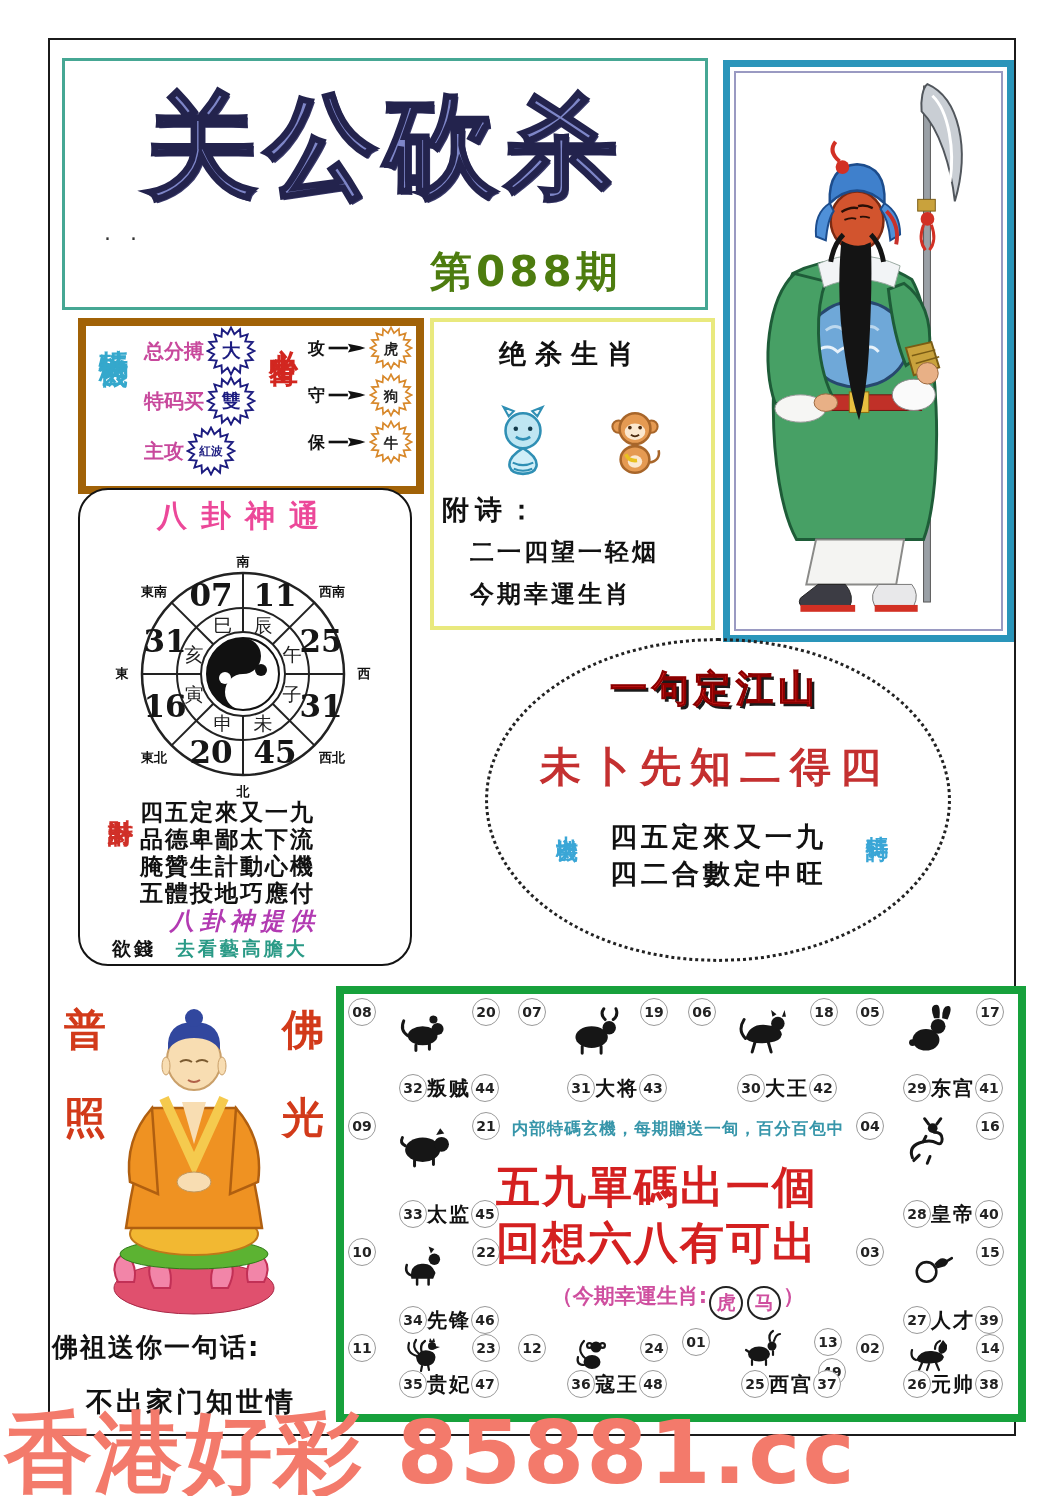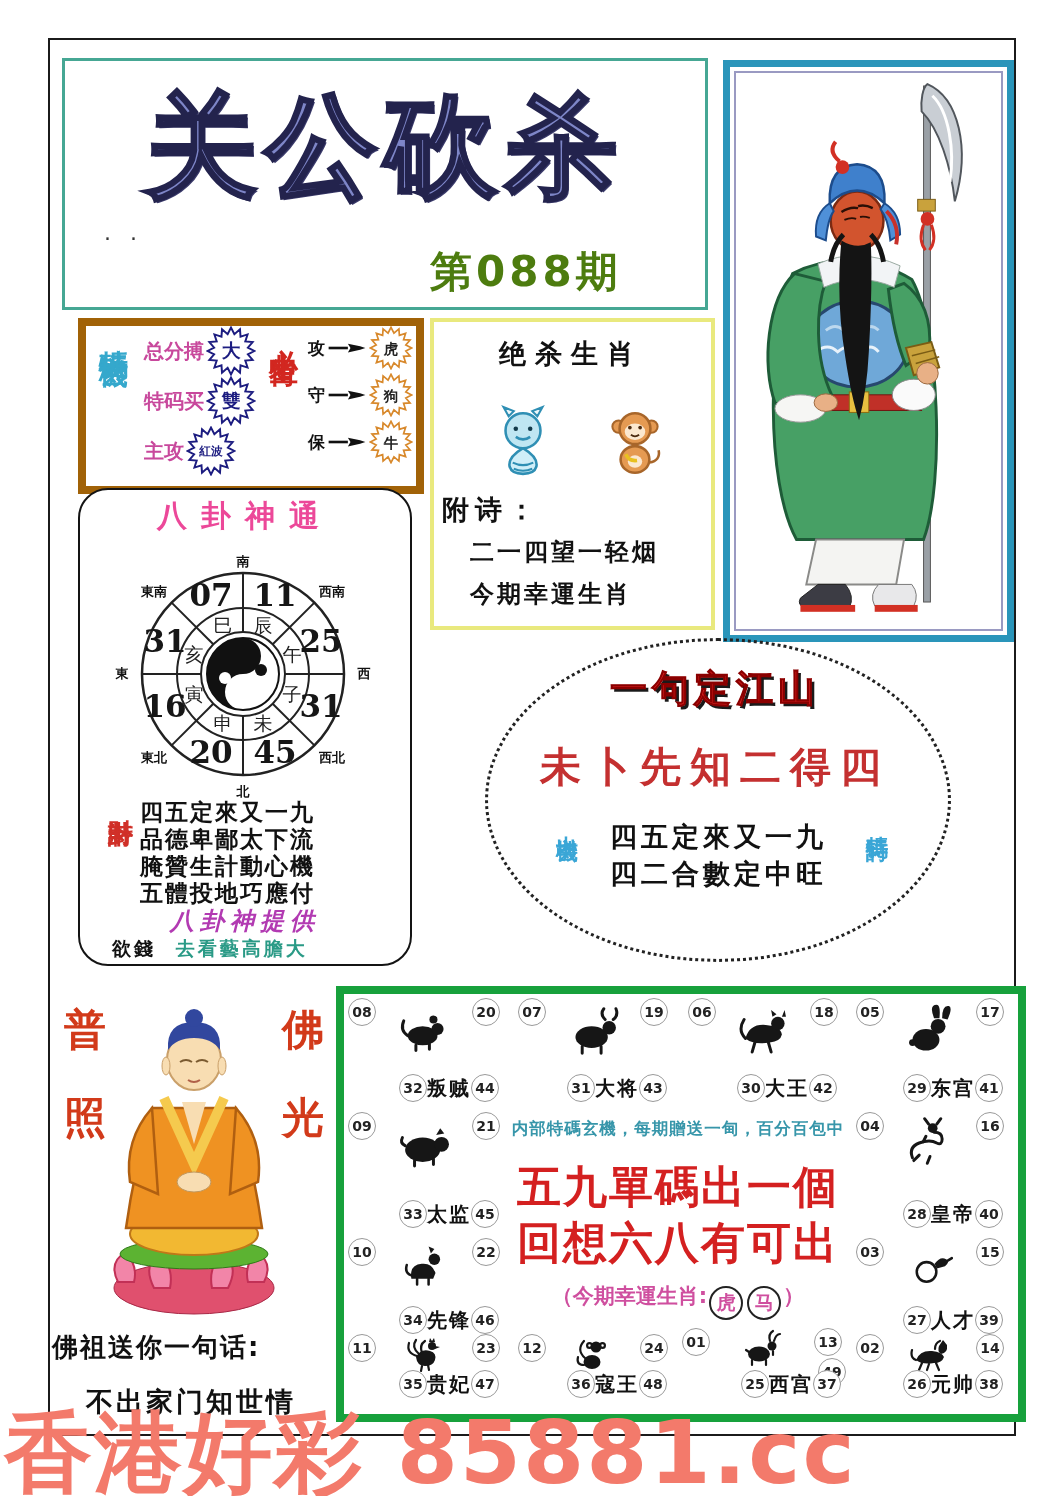--- a/index.html
+++ b/index.html
@@ -88,21 +88,21 @@
   .zcell .tr{position:absolute;right:0;top:0}
   .zcell .mr{position:absolute;right:-4px;top:30px}
   .zbot{position:absolute;left:0;right:0;bottom:0;display:flex;justify-content:flex-end;align-items:center;padding:0 1px}
   .ztitle{font-size:20px;font-weight:bold;letter-spacing:2px}
   .zicon{display:block;margin:4px auto 0;height:54px}
   .zicon-sm{height:40px;margin-top:0}
   .zicon path,.zicon circle,.zicon ellipse{stroke:#161616;stroke-width:2.2;stroke-linecap:round;fill:none}
   .zicon .f{fill:#161616;stroke:none}
   .promo-teal{left:506px;top:1118px;width:344px;text-align:center;font-size:16.5px;font-weight:bold;
       color:#3796aa;letter-spacing:1px}
-  .promo-big{left:496px;width:364px;text-align:center;font-size:44px;font-weight:bold;color:#d42020;letter-spacing:2px}
+  .promo-big{left:496px;width:364px;text-align:left;font-size:44px;font-weight:bold;color:#d42020;letter-spacing:2px}
   .lucky{left:496px;top:1282px;width:364px;text-align:center;font-size:21px;font-weight:bold;color:#cf4f9f}
   .lucky .circ{display:inline-flex;width:30px;height:30px;border:2px solid #222;border-radius:50%;
       align-items:center;justify-content:center;font-size:19px;color:#cf4f9f;margin:0 2px;vertical-align:-6px}
 
   
   .footer{left:4px;top:1394px;font-size:88px;font-weight:800;color:#f37a6b;letter-spacing:2px;white-space:nowrap}
 </style>
 </head>
 <body>
 

